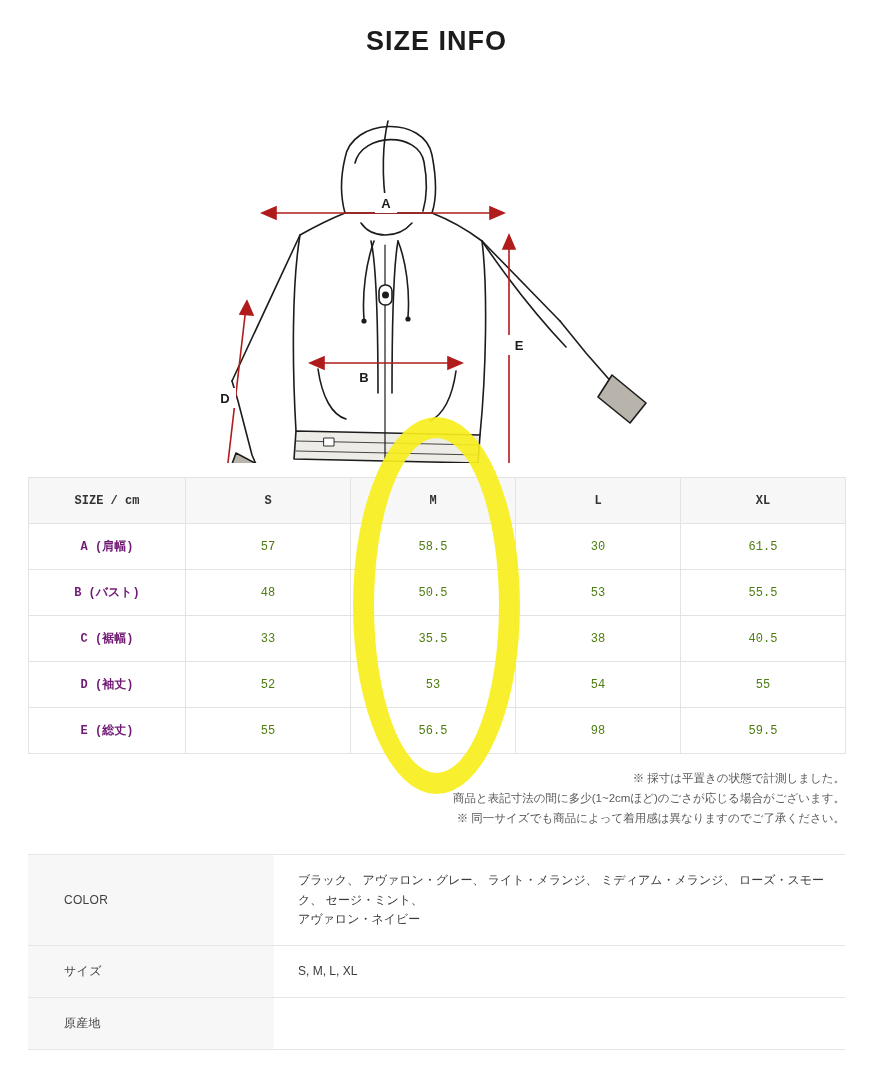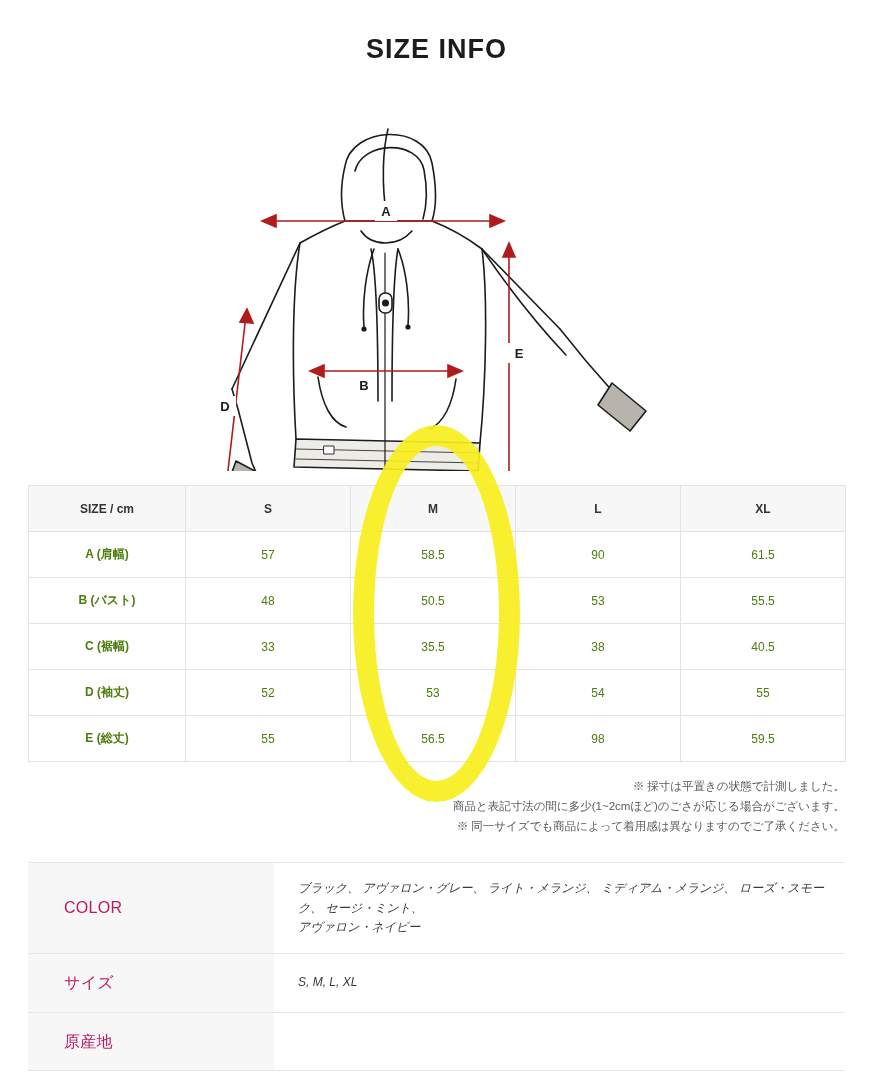--- a/index.html
+++ b/index.html
@@ -19,36 +19,37 @@
     width: 873px;
     position: relative;
   }
   
   .title {
     text-align: center;
     font-size: 27px;
     font-weight: bold;
     letter-spacing: 1px;
     color: #1c1c1c;
-    padding-top: 34px;
+    padding-top: 26px;
     padding-bottom: 6px;
   }
   
   .illus-wrap {
     width: 873px;
     height: 400px;
     position: relative;
   }
   .illus-wrap svg {
     display: block;
   }
   
   .size-table-wrap {
     position: relative;
     margin: 14px 28px 0 28px;
+    font-family: Liberation Mono, monospace;
   }
   table.size-table {
     border-collapse: collapse;
     width: 817px;
     table-layout: fixed;
   }
   table.size-table th,
   table.size-table td {
     border: 1px solid #e3e3e3;
     height: 43px;
@@ -59,21 +60,21 @@
   }
   table.size-table thead th {
     background: #f7f7f7;
     font-weight: bold;
     font-size: 12px;
     color: #333;
   }
   table.size-table tbody td.rowhead {
     font-weight: bold;
     font-size: 12px;
-    color: #4d7c0f;
+    color: #701a75;
   }
   table.size-table col.c0 { width: 157px; }
   table.size-table col.cx { width: 165px; }
 
   
   .highlight-oval {
     position: absolute;
     left: 325px;
     top: -60px;
     width: 125px;
@@ -107,29 +108,28 @@
     border-bottom: 1px solid #e6e6e6;
     padding: 16px 10px 16px 36px;
     vertical-align: middle;
     font-size: 12px;
     line-height: 1.6;
     color: #3a3a3a;
   }
   table.info-table td.label {
     width: 200px;
     background: #f7f7f7;
-    font-size: 16px;
-    color: #be185d;
+    font-size: 12px;
+    color: #404040;
     padding-left: 36px;
     letter-spacing: 0.3px;
   }
   table.info-table td.value {
     background: #ffffff;
     padding-left: 24px;
-    font-style: italic;
   }
   .val-line { display: block; }
   .illus-label {
     font-size: 13px;
     font-weight: bold;
     fill: #1c1c1c;
     font-family: "Liberation Sans", sans-serif;
   }
 </style>
 </head>
@@ -238,21 +238,21 @@
           <th>M</th>
           <th>L</th>
           <th>XL</th>
         </tr>
       </thead>
       <tbody>
         <tr>
           <td class="rowhead">A (肩幅)</td>
           <td>57</td>
           <td>58.5</td>
-          <td>90</td>
+          <td>30</td>
           <td>61.5</td>
         </tr>
         <tr>
           <td class="rowhead">B (バスト)</td>
           <td>48</td>
           <td>50.5</td>
           <td>53</td>
           <td>55.5</td>
         </tr>
         <tr>

